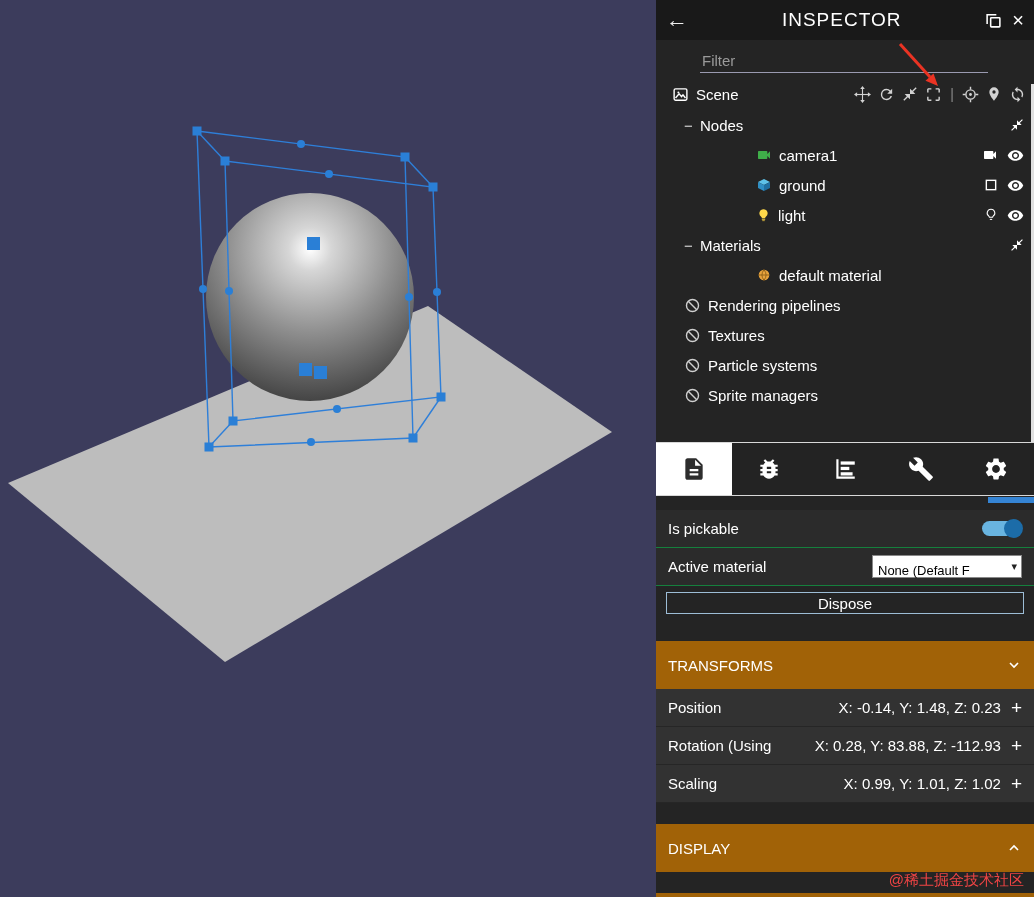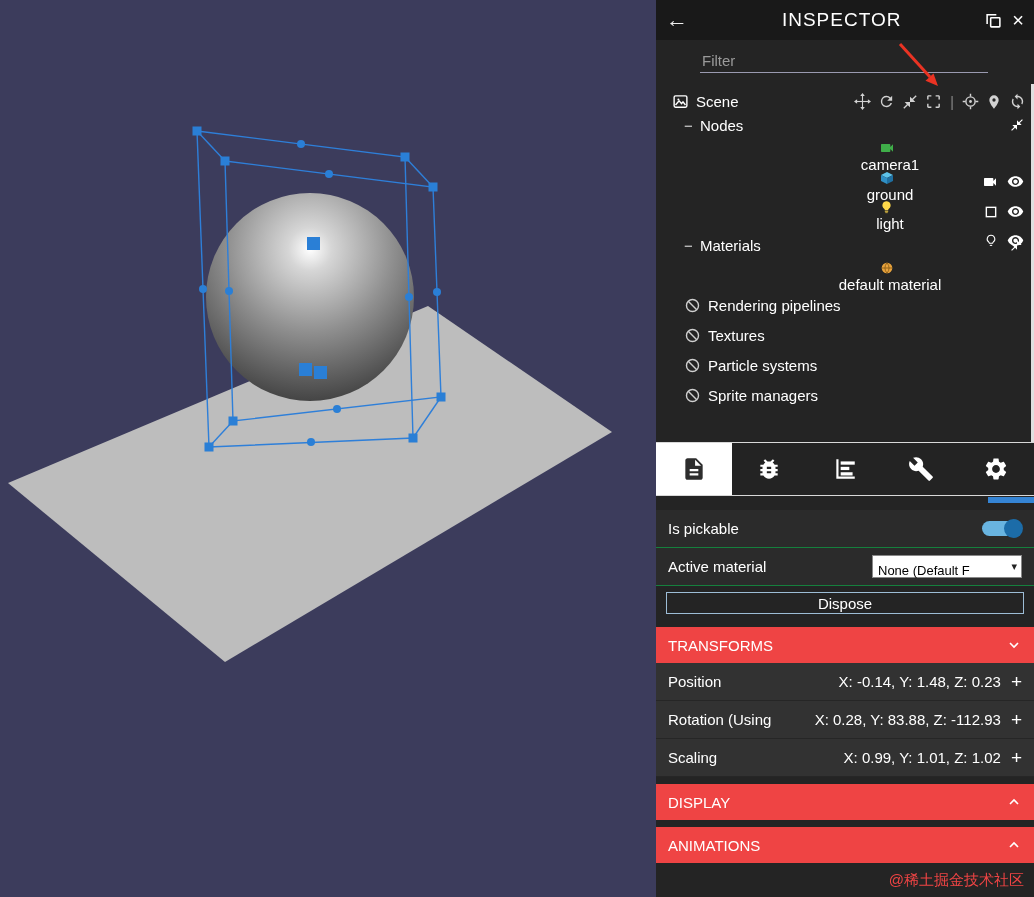--- a/index.html
+++ b/index.html
@@ -25,29 +25,29 @@
   .close-x { font-size:20px; color:#fff; cursor:pointer; line-height:1; }
 
   .filter-row { padding:9px 46px 5px 44px; }
   .filter-input {
     width:100%; background:transparent; border:none; outline:none;
     border-bottom:1px solid #9a9ab0; color:#ddd; font-size:15px; padding:3px 2px;
     font-family:"Liberation Sans", sans-serif;
   }
   .filter-input::placeholder { color:#9a9a9a; }
 
-  .scene-row { display:flex; align-items:flex-end; height:32px; padding:0 8px 0 16px; }
+  .scene-row { display:flex; align-items:center; height:32px; padding:0 8px 0 16px; }
   .scene-label { font-size:15px; margin-left:7px; }
   .scene-toolbar { margin-left:auto; display:flex; align-items:center; gap:7px; color:#d2d2d2; }
   .scene-toolbar .sicon { display:flex; cursor:pointer; }
   .tb-sep { color:#888; font-size:14px; padding:0 1px; }
 
   .trow { display:flex; align-items:center; height:30px; padding-right:10px; font-size:15px; }
   .trow.lvl1 { padding-left:28px; }
-  .trow.lvl2 { padding-left:100px;flex-direction:column; }
+  .trow.lvl2 { padding-left:100px; }
   .trow .expander { width:16px; font-size:15px; color:#ddd; cursor:pointer; }
   .trow .ticon { display:flex; margin-right:7px; }
   .trow .tlabel { white-space:nowrap; }
   .trow .rights { margin-left:auto; display:flex; align-items:center; gap:9px; }
   .trow .ricon { display:flex; cursor:pointer; color:#fff; }
   .trow.selected { background:#a8a8a8; color:#111; }
   .trow.selected .ricon { color:#111; }
 
   .explorer-spacer { height:32px; }
   .vscroll { position:absolute; right:0; top:84px; width:3px; height:358px; background:#e0e0e0; }
@@ -76,22 +76,22 @@
   .msel .val { flex:1; white-space:nowrap; overflow:hidden;margin-top:8px; }
   .msel .caret { font-size:11px; color:#222; margin-left:3px; }
 
   .dispose-wrap { padding:6px 10px; background:#242424; }
   .dispose-btn {
     width:100%; height:22px; background:transparent; border:1px solid #9dbdd6;
     color:#fff; font-size:15px; cursor:pointer; font-family:"Liberation Sans", sans-serif;
   }
 
   .sect-hdr {
-    display:flex; align-items:center; height:36px; padding:0 12px;
-    background:#ef4444; font-size:15px; color:#fff; margin-top:7px; cursor:pointer;
+    display:flex; align-items:center; height:48px; padding:0 12px;
+    background:#a16207; font-size:15px; color:#fff; margin-top:21px; cursor:pointer;
   }
   .sect-hdr .chev { margin-left:auto; display:flex; }
   .sect-hdr:first-of-type { margin-top:0; }
 
   .vrow {
     display:flex; align-items:center; height:38px; padding:0 12px;
     background:#323232; border-bottom:1px solid #262626; font-size:15px;
   }
   .vrow .vlabel { white-space:nowrap; }
   .vrow .vval { margin-left:auto; white-space:nowrap; }

